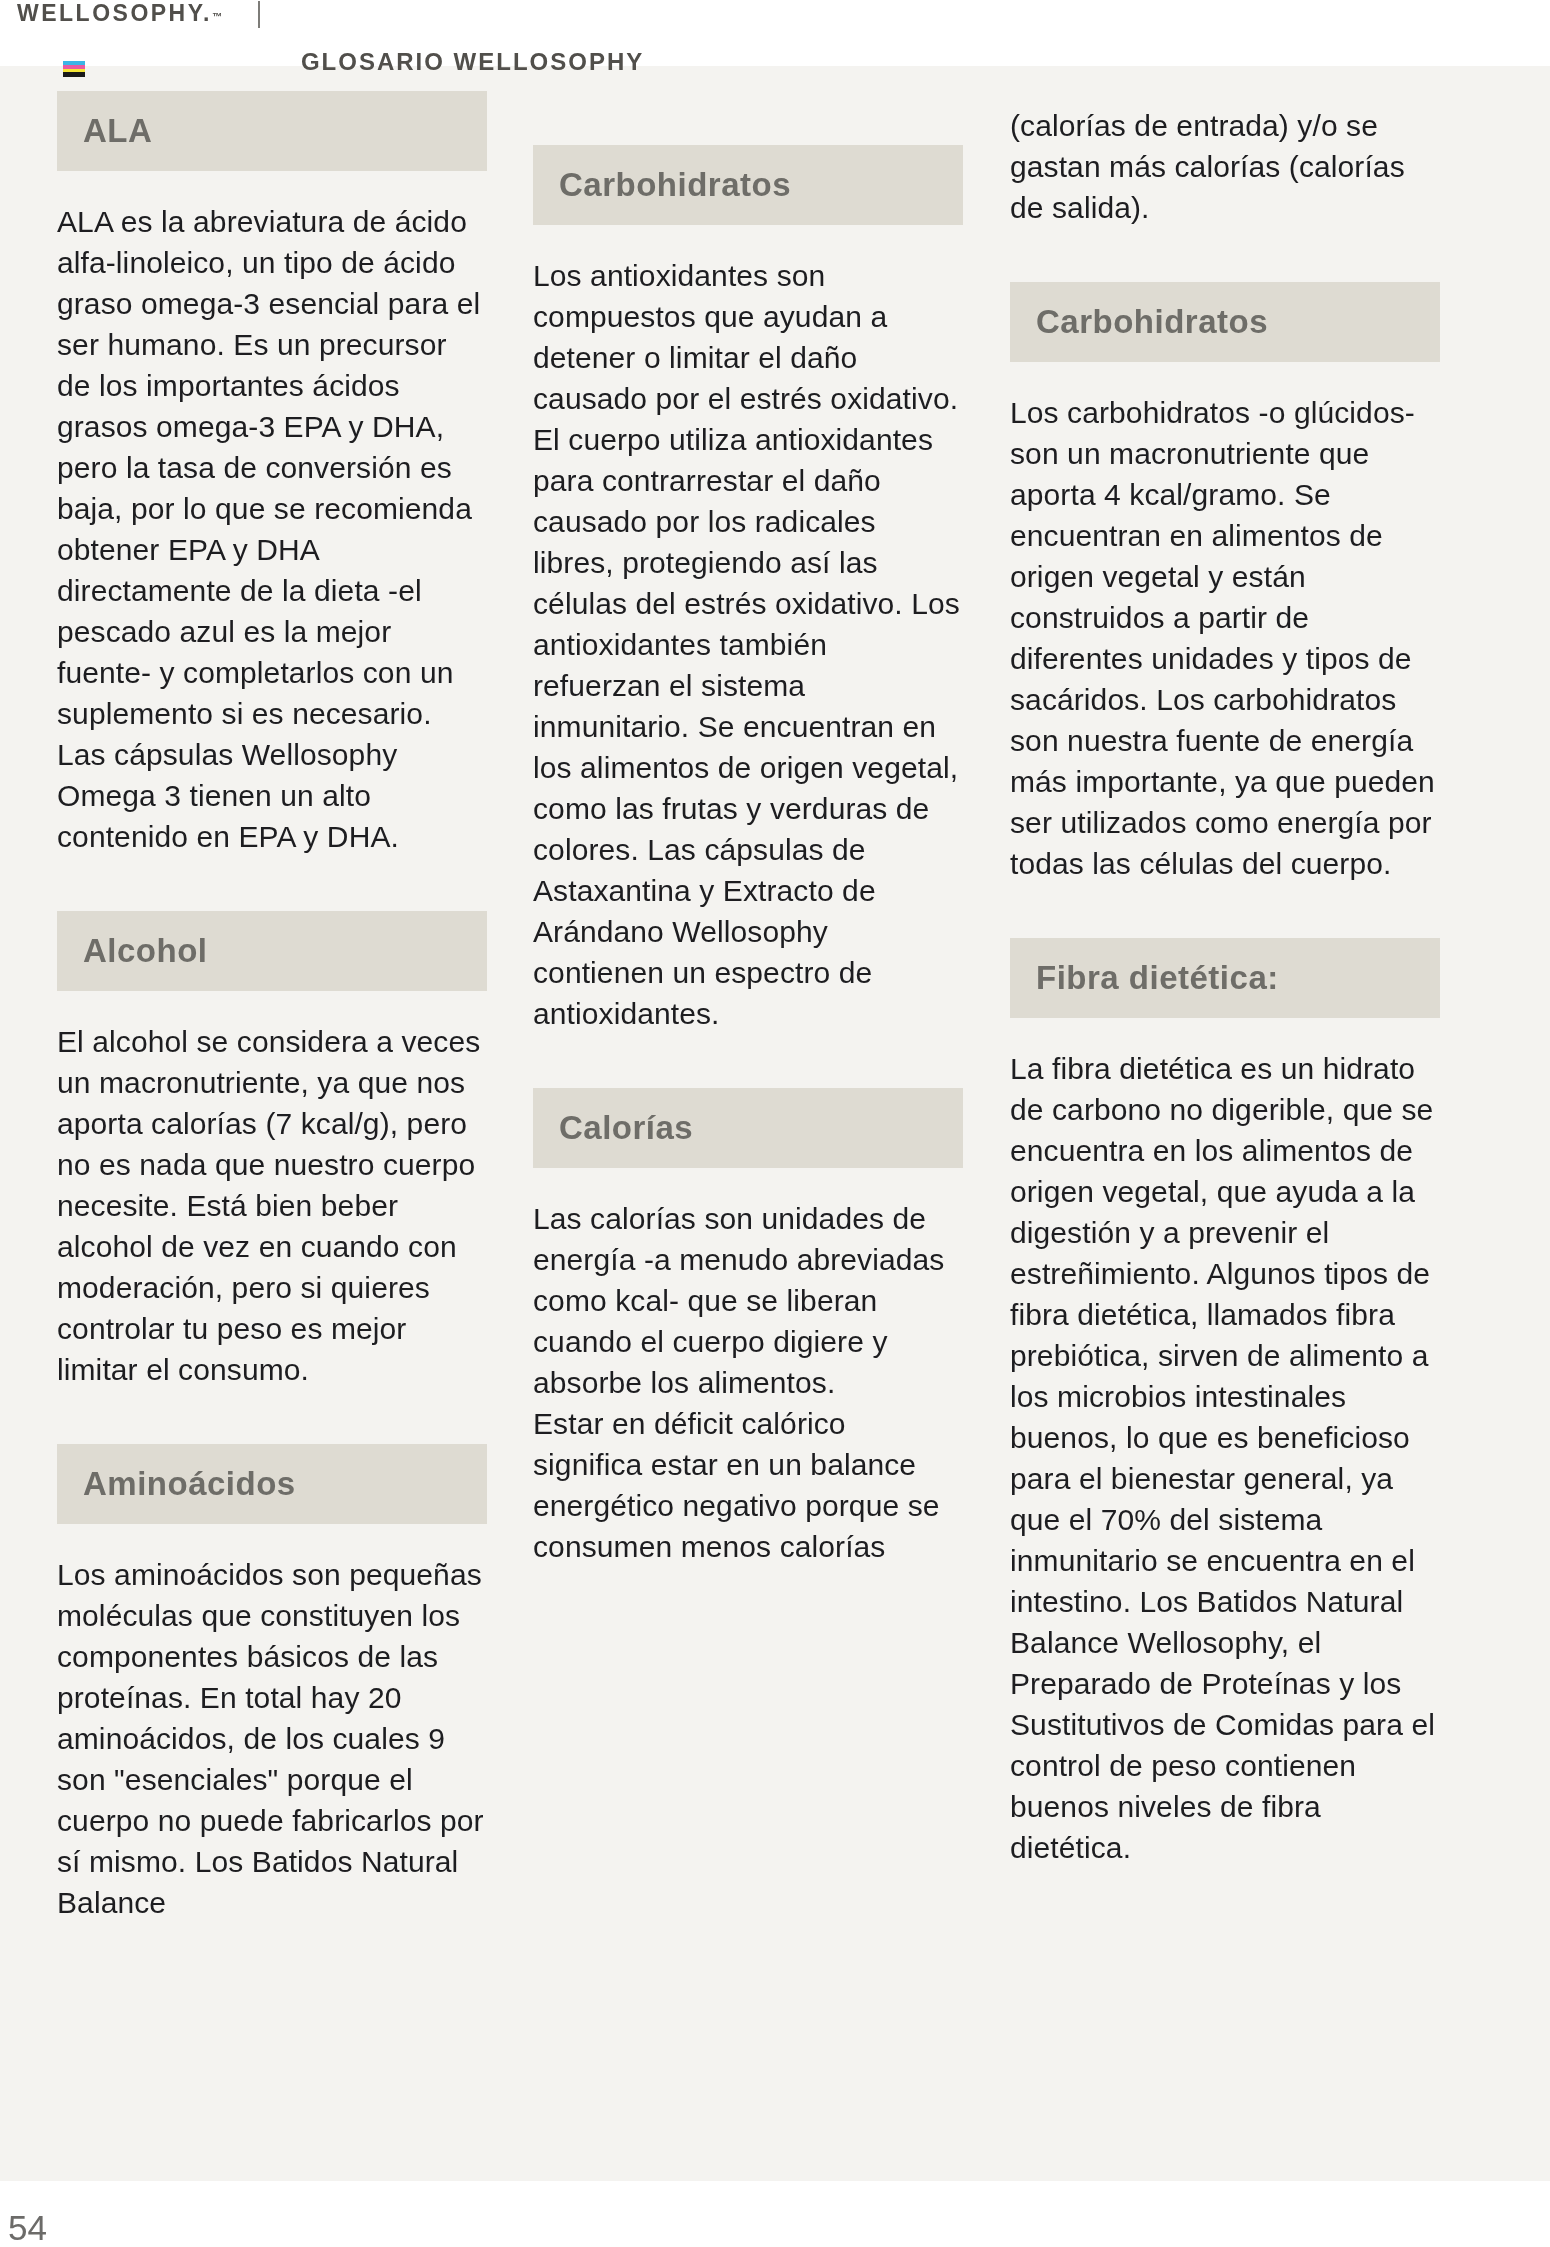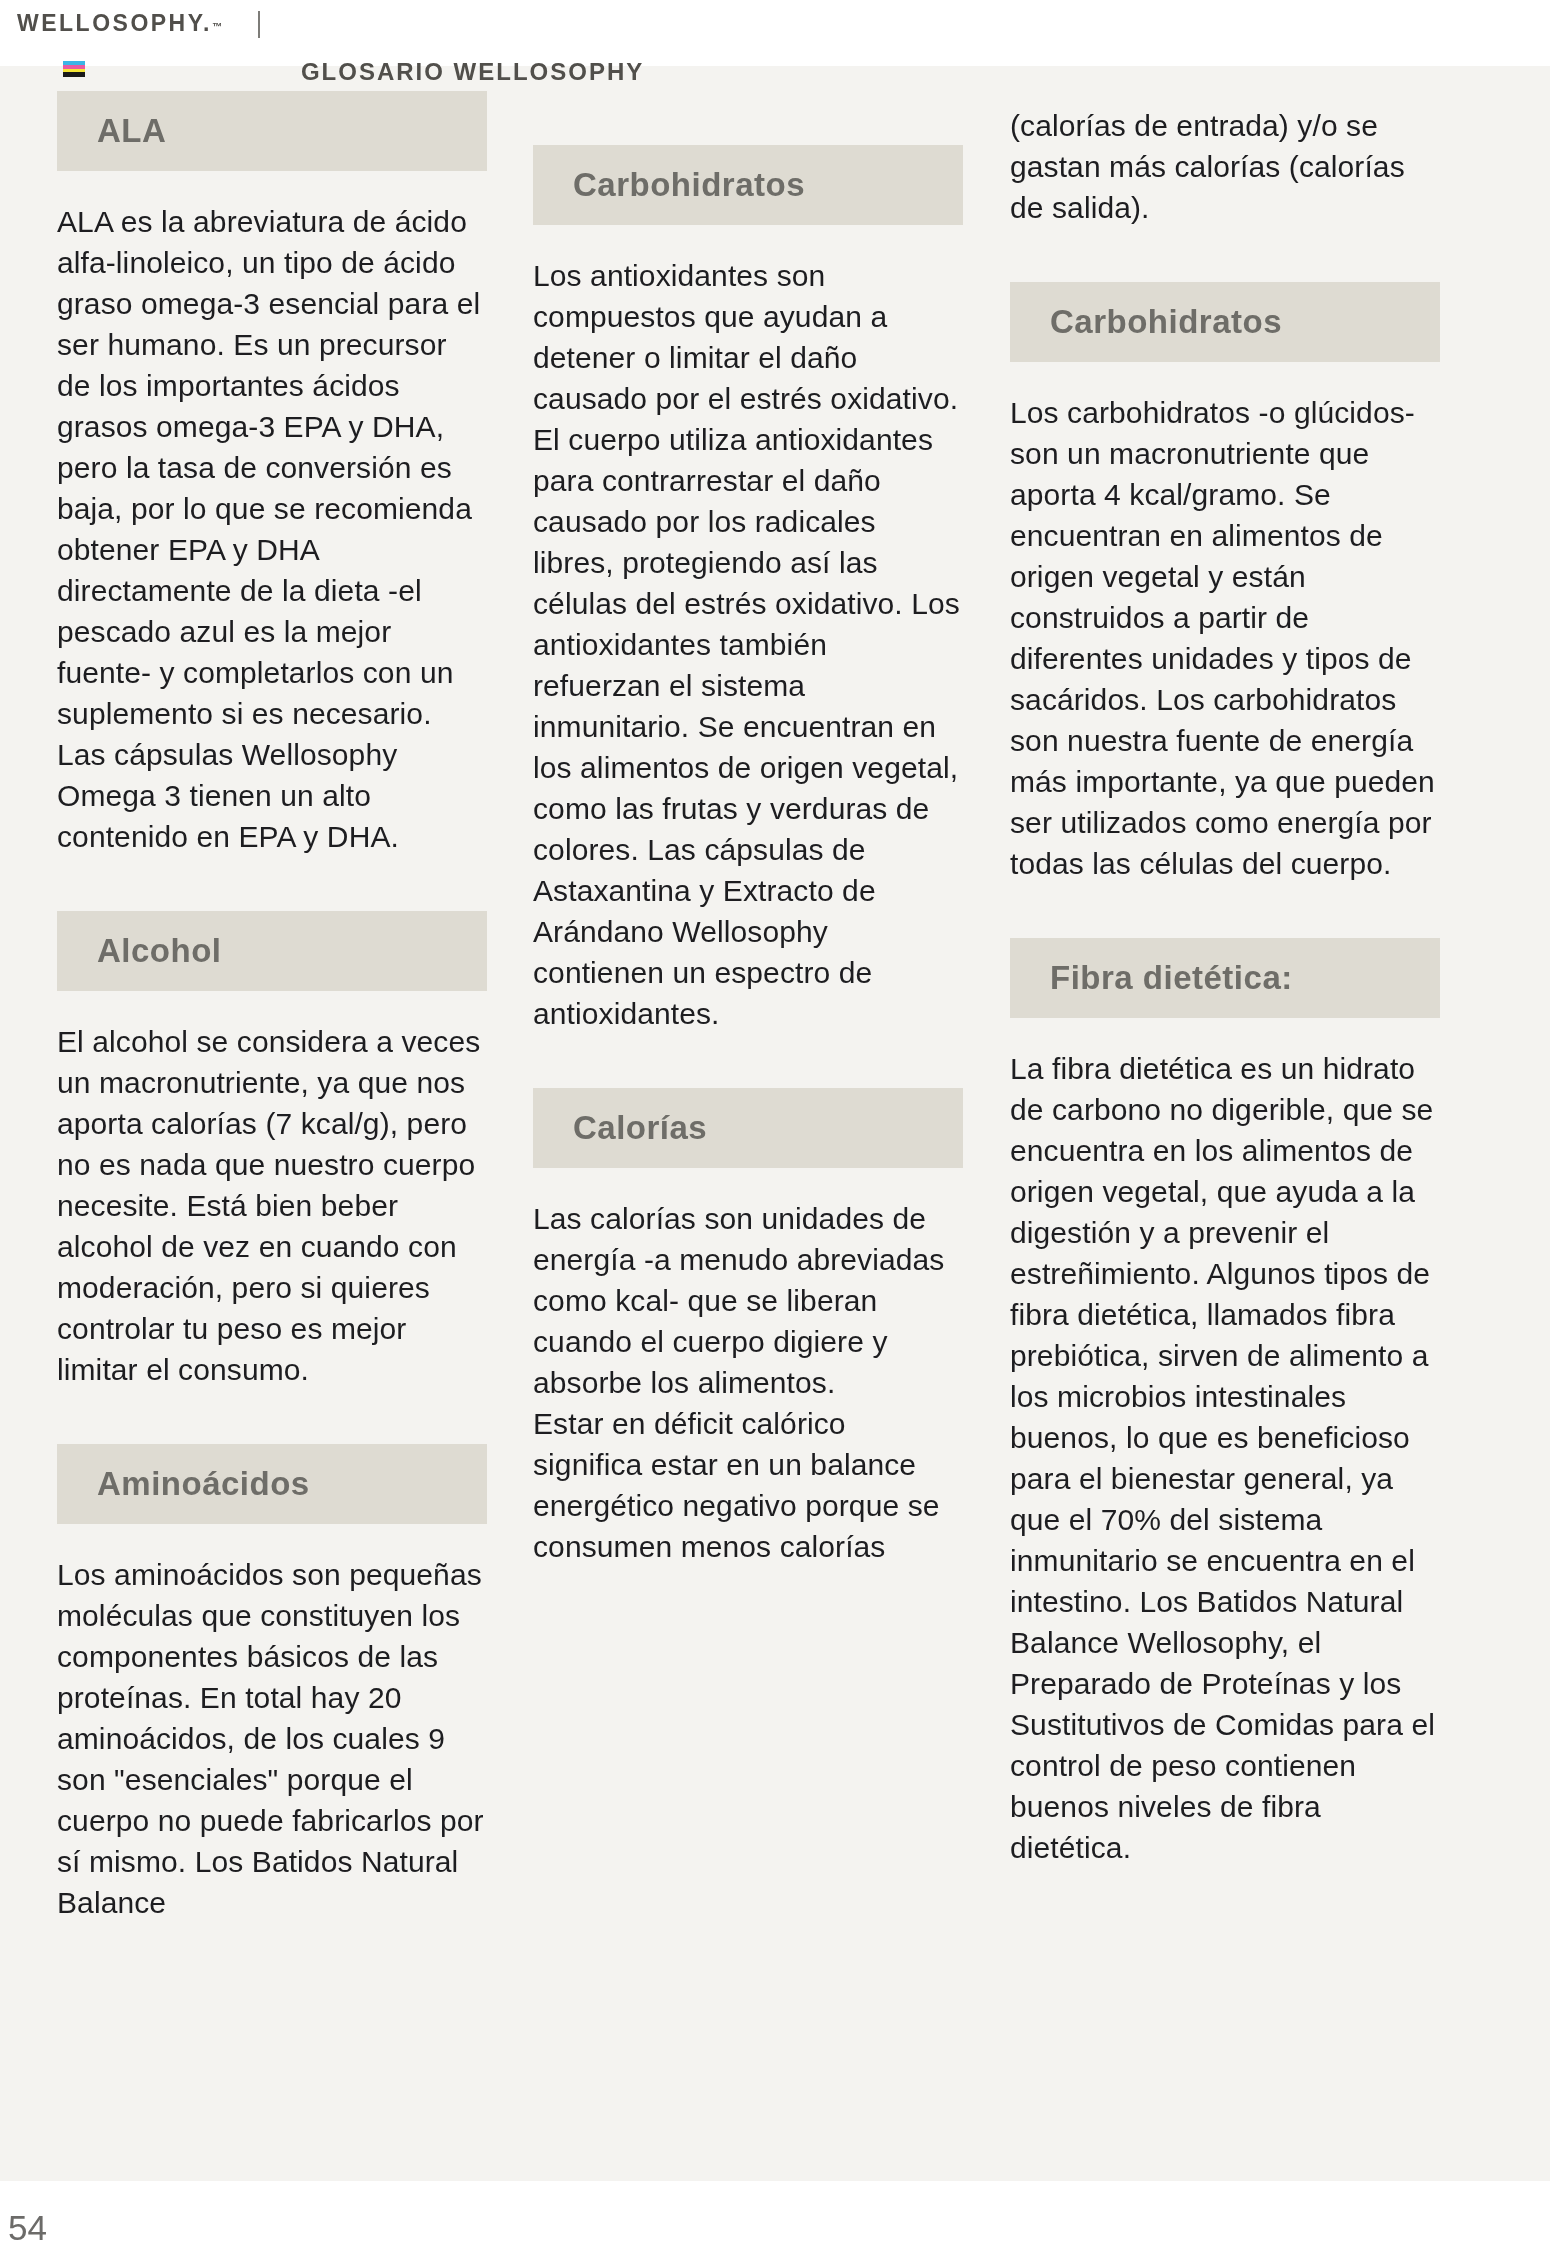--- a/index.html
+++ b/index.html
@@ -15,21 +15,20 @@
     position:absolute;
     left:0; top:66px;
     width:1550px; height:2115px;
     background:#f4f3f0;
   }
   
   .topbar{
     position:absolute;
     left:0; top:0; width:1241px; height:66px;
     display:flex; align-items:flex-start;
-    padding-top:10px;
     box-sizing:border-box;
     color:#514f4b;
     gap:20px;
   }
   .brand{
     margin-left:17px;
     font-size:23px;
     font-weight:600;
     letter-spacing:2.5px;
     white-space:nowrap;
@@ -77,21 +76,21 @@
     box-sizing:border-box;
     width:100%;
     height:80px;
     background:#dedbd2;
     color:#6e6d68;
     font-size:33px;
     font-weight:700;
     letter-spacing:0.5px;
     display:flex;
     align-items:center;
-    padding-left:40px;
+    padding-left:26px;
     margin:54px 0 30px 0;
   }
   .hb-first{margin-top:0;}
   .para{
     margin:0;
     font-size:30px;
     line-height:41px;
     color:#1d1d20;
     letter-spacing:0.1px;
   }

